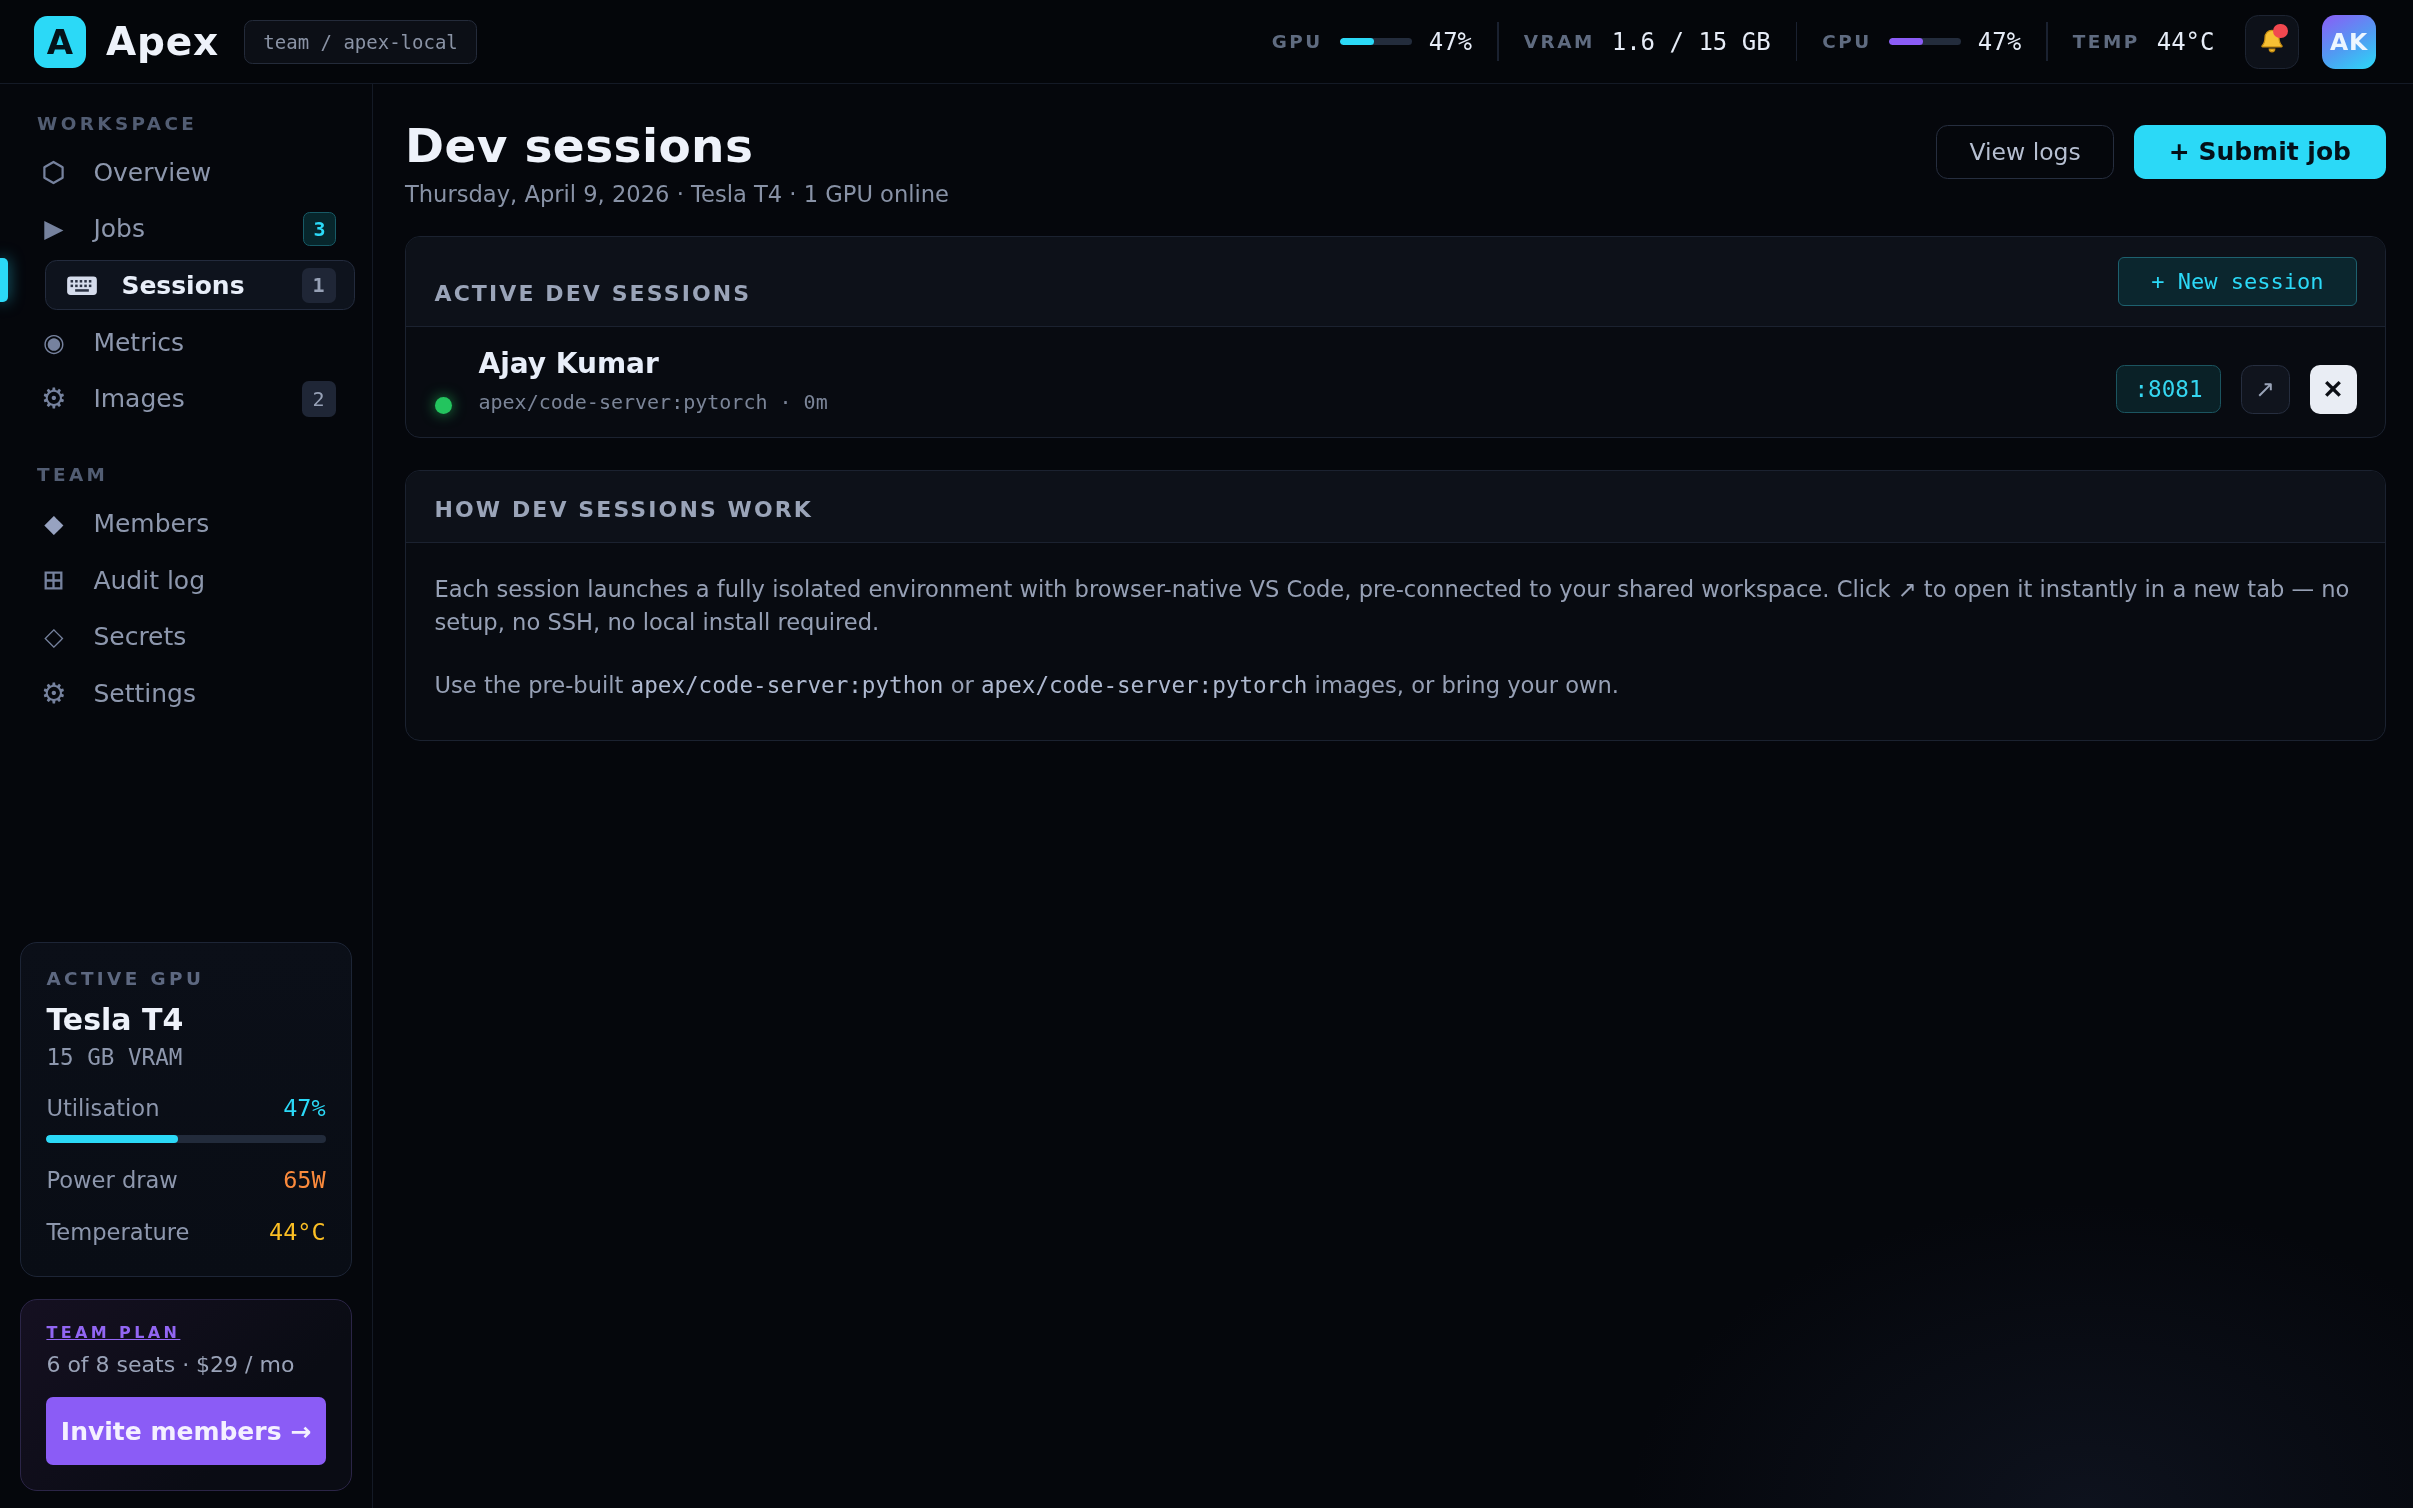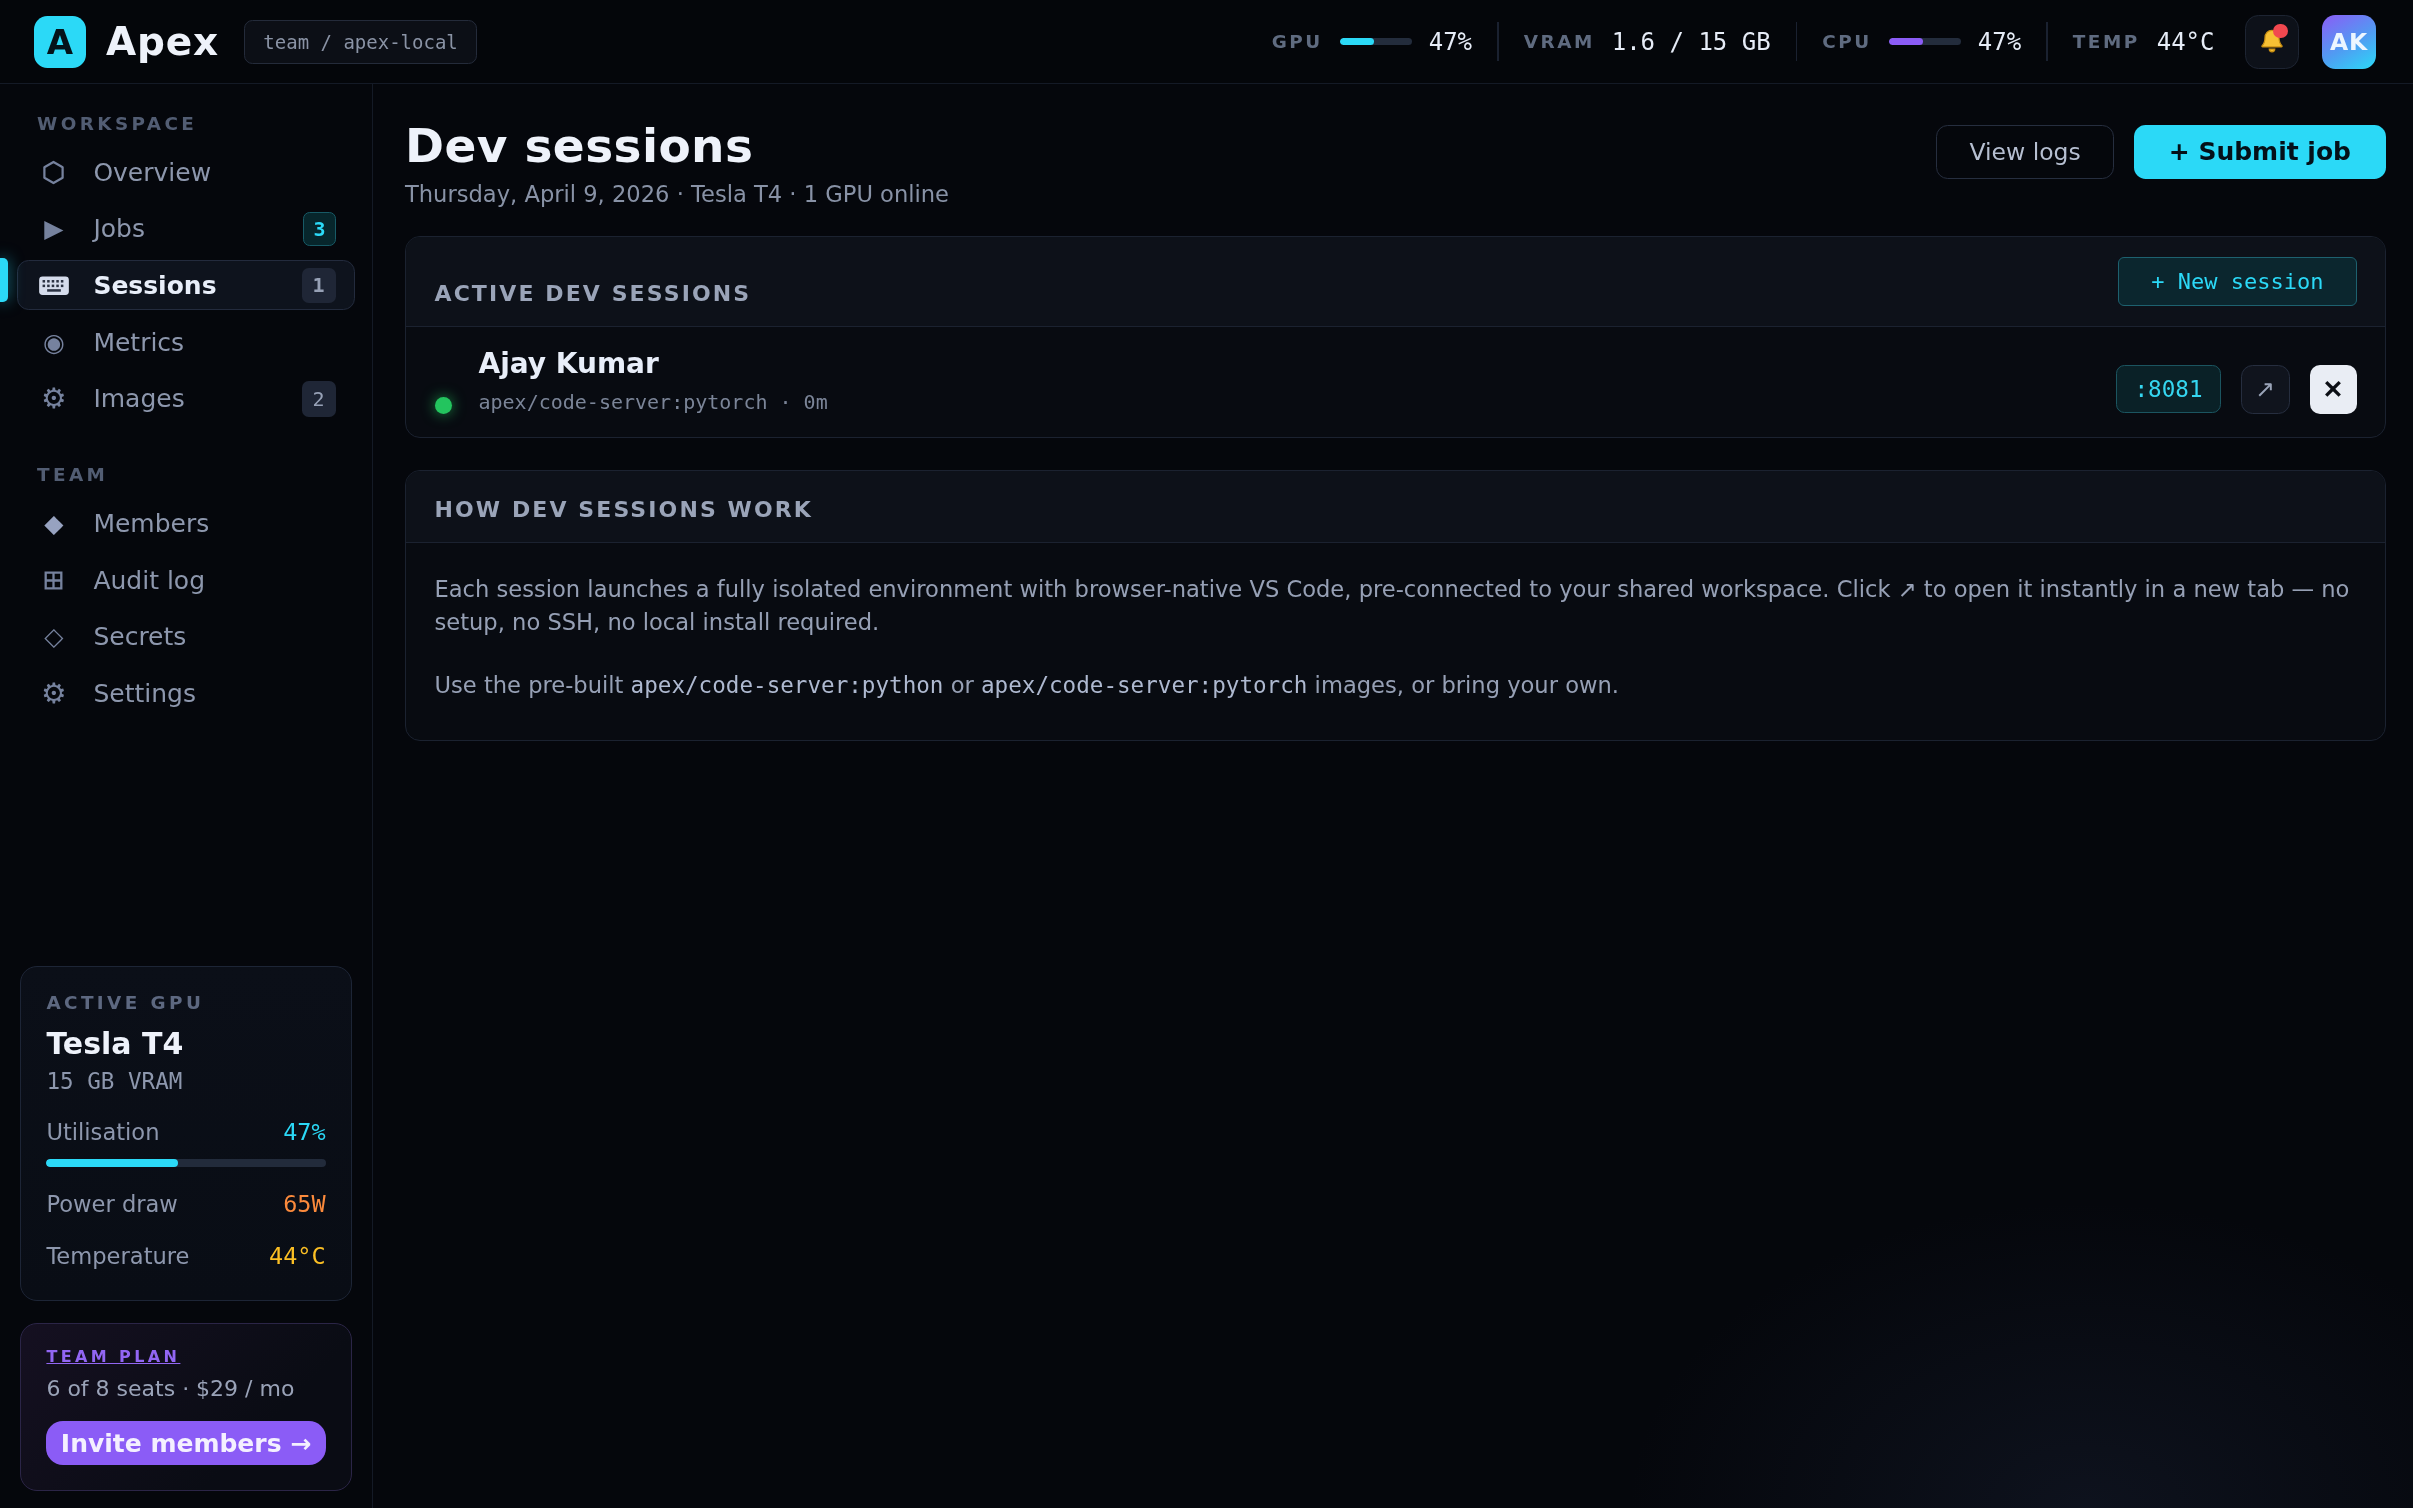--- a/index.html
+++ b/index.html
@@ -39,21 +39,21 @@
   .body-row { display:flex; flex:1; min-height:0; }
   .sidebar { width:373px; flex:0 0 373px; border-right:1.7px solid #141a26;
     padding:17px 17px 17px; display:flex; flex-direction:column; position:relative; }
   .notch { position:absolute; left:0; top:174px; width:7.5px; height:44px; background:#2bd9f7;
     border-radius:0 5px 5px 0; box-shadow:0 0 15px rgba(43,217,247,.55); }
   .section-label { font-size:18.4px; font-weight:700; letter-spacing:3.4px; color:#525d73; padding:11.7px 20px 13.4px; }
   .section-label.second { margin-top:22px; }
   .nav-item { display:flex; align-items:center; gap:22px; height:50px; padding:0 18.4px;
     border-radius:11.7px; margin-bottom:6.7px; color:#8d97ad; font-size:25px; cursor:pointer;
     border:1.7px solid transparent; }
-  .nav-item.active { background:#0e131d; border-color:#232b3d; color:#e8eef9; font-weight:600; }
+  .nav-item.active { background:#0e131d; border-color:#232b3d; color:#e8eef9; font-weight:600;margin-left:28px; }
   .nav-icon { width:35px; display:flex; justify-content:center; align-items:center;
     font-size:25px; color:#76829e; }
   .nav-badge { margin-left:auto; font-family:"DejaVu Sans Mono","Liberation Mono",monospace;
     font-size:20px; padding:5.9px 11px; border-radius:6.7px; background:#1f2636; color:#97a1b6; }
   .nav-badge.cyan { background:#07262c; border:1.7px solid #175a66; color:#2bd9f7; font-weight:700; padding:4.2px 9.2px; }
   .sb-spacer { flex:1; }
 
   .gpu-card { border:1.7px solid #1d2536; border-radius:17px; padding:25px 25px 30px; margin:0 3.4px 22px;
     background:linear-gradient(180deg,#0b0f18,#090d15); }
   .gpu-label { font-size:18.4px; font-weight:700; letter-spacing:3.4px; color:#5d6880; }
@@ -61,21 +61,21 @@
   .gpu-vram { font-size:22.6px; color:#8d97ad; margin-top:6.7px; }
   .gpu-row { display:flex; justify-content:space-between; align-items:center; font-size:22.6px; color:#8d97ad; margin-top:23.5px; }
   .gpu-row .val { font-size:23.5px; }
   .val.cyan { color:#2bd9f7; } .val.orange { color:#fb8a3c; } .val.yellow { color:#fbbf24; }
   .gpu-bar { height:7.5px; background:#222b3b; border-radius:5px; margin-top:13.4px; overflow:hidden; }
 
   .plan-card { border:1.7px solid #2b2547; border-radius:17px; padding:23.5px 25px 25px; margin:0 3.4px 0;
     background:linear-gradient(135deg,#151021 0%,#0a0c14 70%); }
   .plan-label { font-size:16px; font-weight:800; letter-spacing:3.4px; color:#9266f3;text-decoration:underline; }
   .plan-seats { font-size:22px; color:#9aa3b8; margin-top:10px; }
-  .plan-btn { margin-top:20px; width:100%; height:44px; border-radius:17px; background:#8b5cf6;
+  .plan-btn { margin-top:20px; width:100%; height:68px; border-radius:7px; background:#8b5cf6;
     color:#f4f0ff; font-size:25px; font-weight:700; border:none; cursor:pointer;
     font-family:"DejaVu Sans","Liberation Sans",sans-serif; }
 
   
   main { flex:1; padding:34px 27px 0 32px; position:relative; min-width:0; }
   .glow { position:absolute; right:0; bottom:0; width:1089px; height:436px; pointer-events:none;
     background:radial-gradient(60% 100% at 70% 100%, rgba(34,44,70,0.30), transparent 70%); }
   .page-head { display:flex; justify-content:space-between; align-items:flex-start; margin-bottom:28.5px; }
   h1 { margin:0; font-size:47px; font-weight:800; letter-spacing:0.4px; color:#eef2fa; }
   .subtitle { margin-top:8px; font-size:22.6px; color:#8892a6; }

